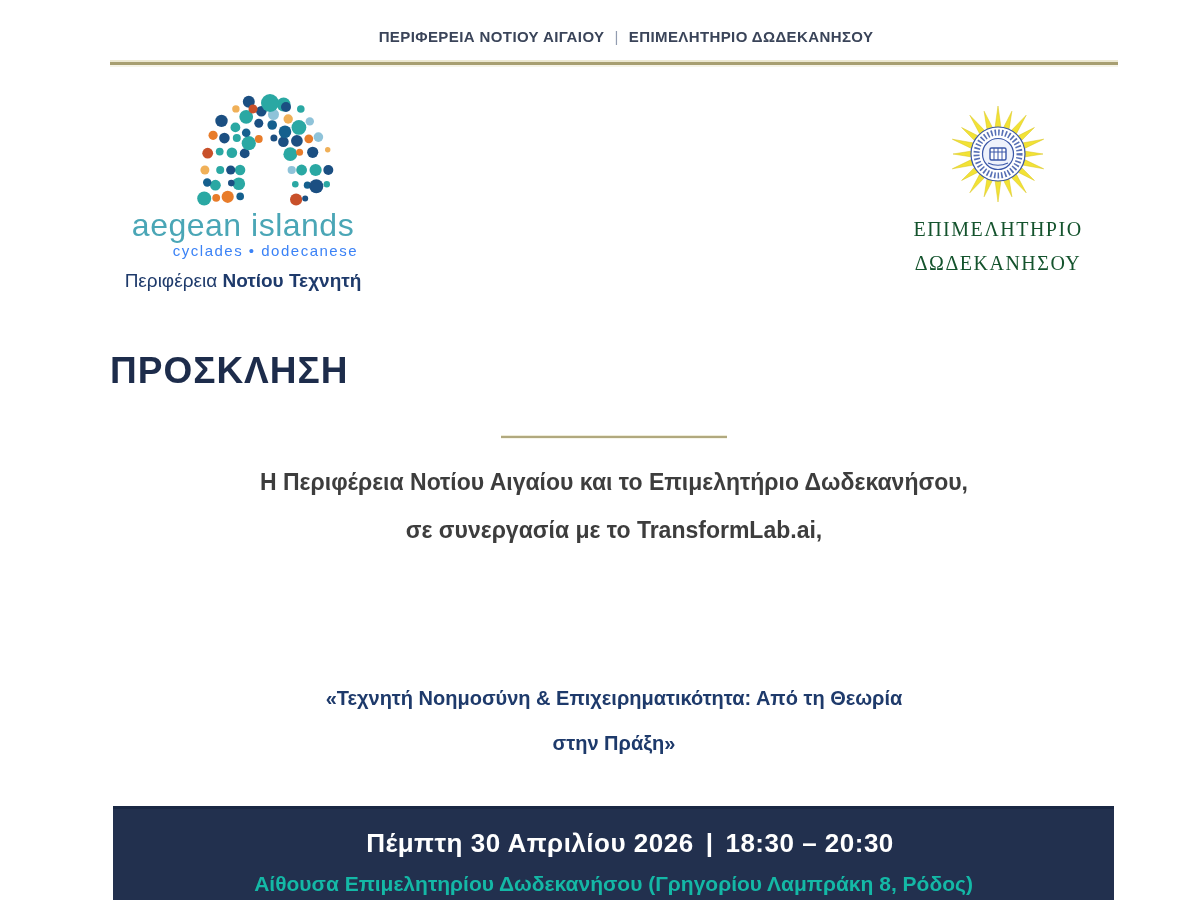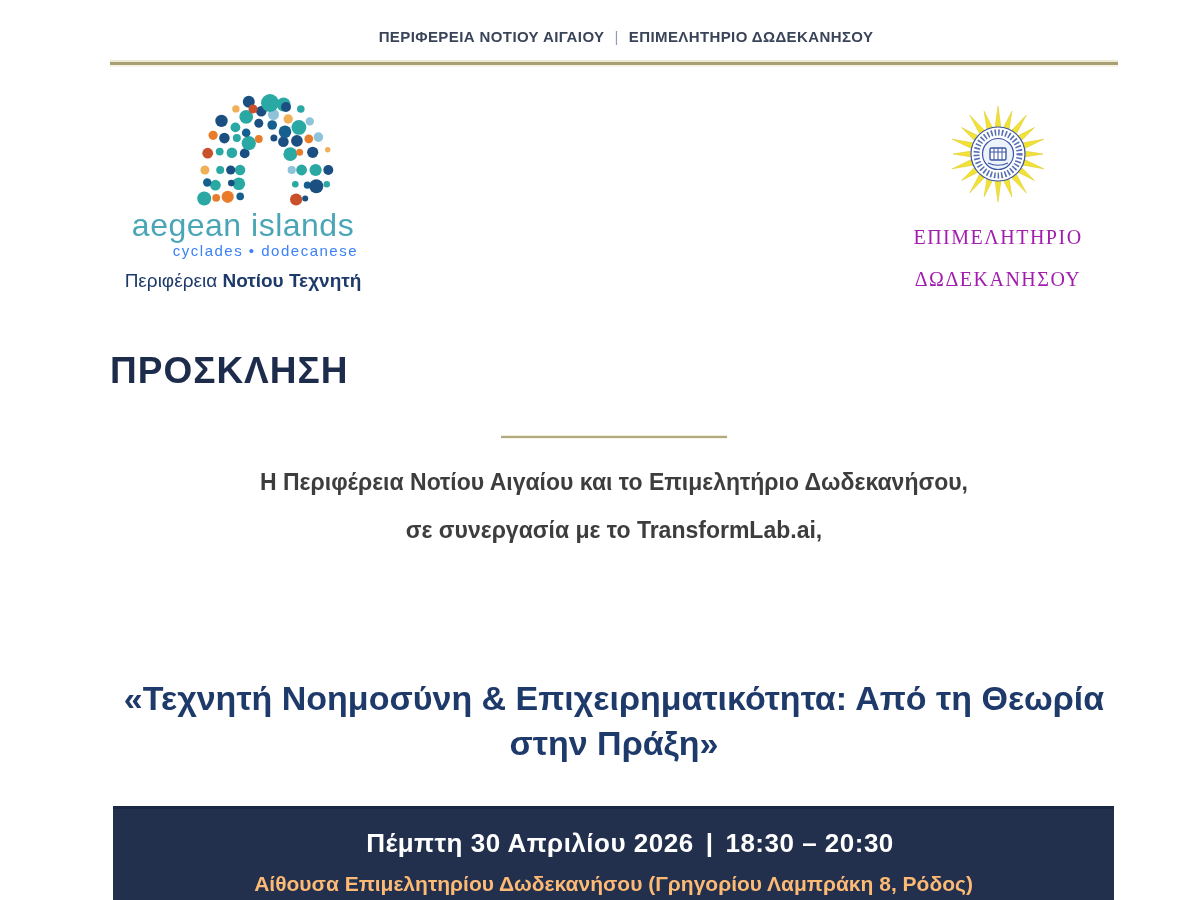--- a/index.html
+++ b/index.html
@@ -25,50 +25,50 @@
   
   .logo-left { position:absolute; top:94px; left:14px; width:238px; }
   .logo-left svg { display:block; margin-left:68px; }
   .logo-title { font-size:32px; line-height:34px; color:#4aa6b6; text-align:center; letter-spacing:0.5px; margin-top:2px; }
   .logo-sub { font-size:15px; line-height:18px; color:#3b82f6; text-align:right; padding-right:4px; letter-spacing:1.5px; }
   .logo-caption { font-size:19px; color:#1e3a6b; text-align:center; margin-top:10px; }
   .logo-caption b { font-weight:bold; }
 
   
   .logo-right { position:absolute; top:104px; left:788px; width:200px; text-align:center; }
-  .chamber-name { font-family:"Liberation Serif", serif; font-size:20px; line-height:26px; color:#a21caf; letter-spacing:1.5px; margin-top:16px; }
+  .chamber-name { font-family:"Liberation Serif", serif; font-size:20px; line-height:26px; color:#14532d; letter-spacing:1.5px; margin-top:8px; }
 
   
   .invite-title {
     position:absolute; top:350px; left:0; width:100%; margin:0; text-align:left;
     font-size:37px; font-weight:bold; color:#1d2c4b; letter-spacing:1px;
   }
   .small-rule {
     position:absolute; top:436px; left:50%; width:226px; margin-left:-113px; height:2px;
     background:#b1a97f; box-shadow:0 -1px 0 #efecd8, 0 1px 0 #f7f5e9;
   }
 
   .intro {
     position:absolute; top:458px; left:0; width:100%; margin:0; text-align:center;
     font-size:23px; font-weight:bold; color:#3d3d3d; line-height:48px;
   }
 
   .event-title {
     position:absolute; top:676px; left:0; width:100%; margin:0; text-align:center;
-    font-size:34px; font-weight:bold; color:#1e3a6b; line-height:45px;
+    font-size:20px; font-weight:bold; color:#1e3a6b; line-height:45px;
   }
 
   
   .event-bar {
     position:absolute; top:806px; left:3px; width:1001px; height:130px;
     background:#22304e; border-top:3px solid #1a2844; text-align:center; color:#ffffff;
   }
   .bar-datetime { margin-top:19px; font-size:26px; font-weight:bold; letter-spacing:0.5px;padding-left:33px; }
   .bar-datetime .bar-sep { padding:0 12px; }
-  .bar-location { margin-top:13px; font-size:21px; font-weight:600; color:#fdba74; }
+  .bar-location { margin-top:13px; font-size:21px; font-weight:600; color:#14b8a6; }
 </style>
 </head>
 <body>
 
 <div class="page">
   <div class="content">
 
     <div class="top-header">
       <span>ΠΕΡΙΦΕΡΕΙΑ ΝΟΤΙΟΥ ΑΙΓΑΙΟΥ</span><span class="sep">|</span><span>ΕΠΙΜΕΛΗΤΗΡΙΟ ΔΩΔΕΚΑΝΗΣΟΥ</span>
     </div>

